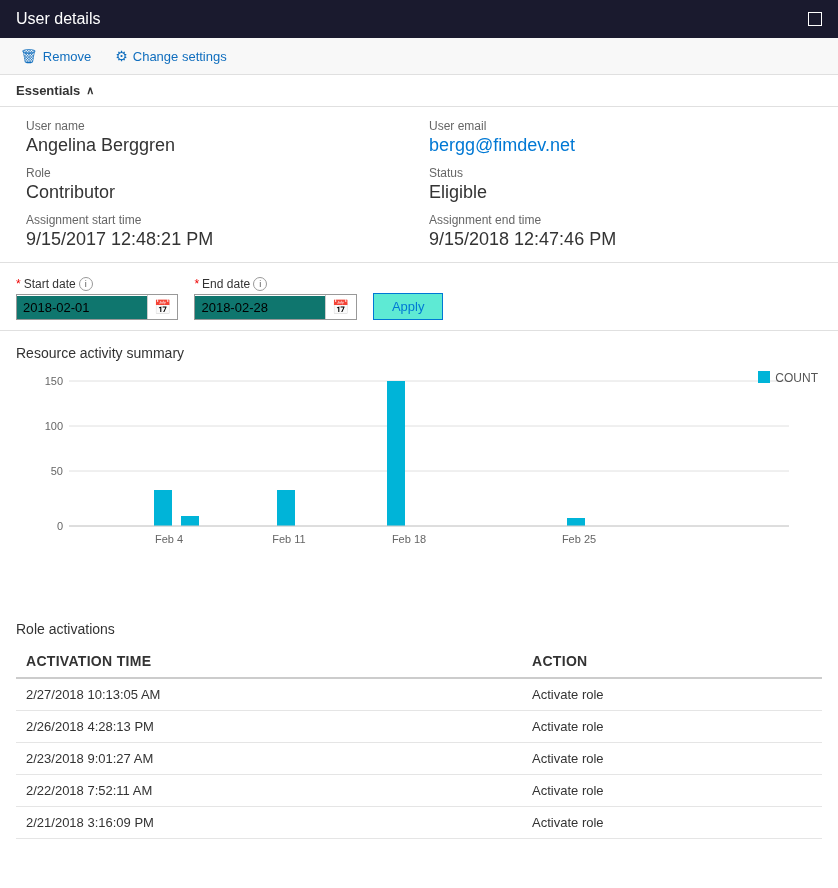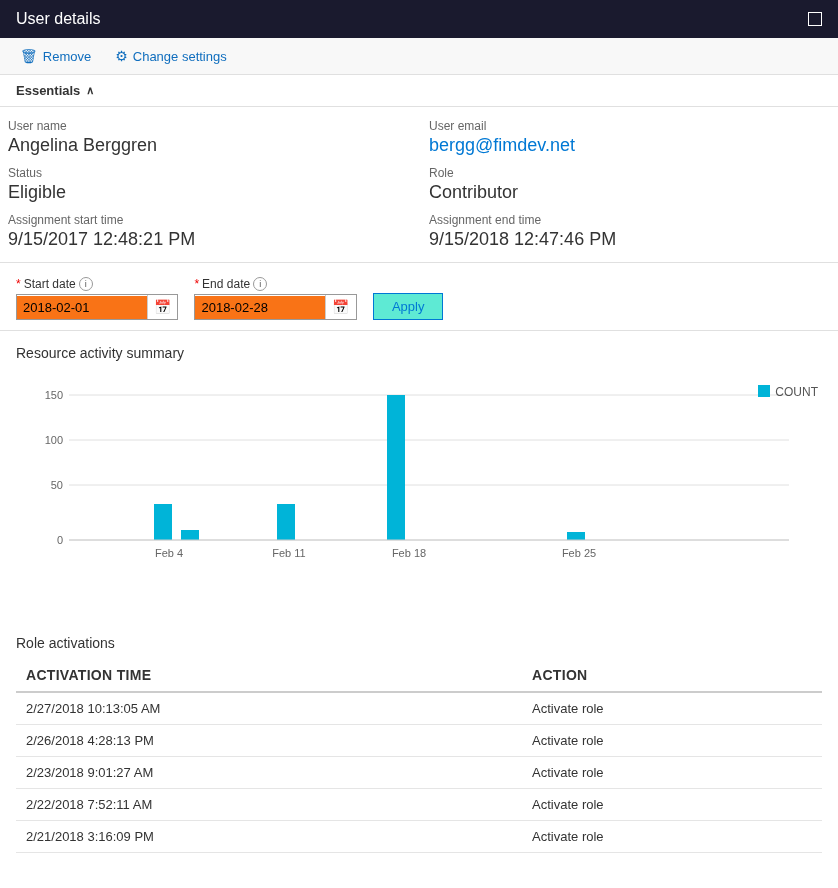--- a/index.html
+++ b/index.html
@@ -39,21 +39,21 @@
       display: flex; align-items: center; gap: 6px;
       border-bottom: 1px solid #e0e0e0;
       font-weight: 600; font-size: 13px;
       cursor: pointer;
     }
     .chevron { font-size: 11px; }
 
     .essentials-grid {
       display: grid;
       grid-template-columns: 1fr 1fr;
-      padding: 12px 8px;
+      padding: 12px 26px;
       gap: 10px 20px;
       border-bottom: 1px solid #e0e0e0;
     }
     .field-label { color: #666; font-size: 12px; margin-bottom: 2px; }
     .field-value { font-size: 18px; color: #0078d4; font-weight: 400; }
     .field-value.black { color: #333; }
 
     
     .date-filter-row {
       padding: 14px 16px 10px;
@@ -66,35 +66,35 @@
     .date-field-label { font-size: 12px; color: #333; display: flex; align-items: center; gap: 3px; }
     .required-star { color: #e00; }
     .info-icon {
       display: inline-flex; align-items: center; justify-content: center;
       width: 14px; height: 14px; border: 1px solid #999; border-radius: 50%;
       font-size: 9px; color: #555; cursor: pointer;
     }
     .date-input-wrap { display: flex; align-items: center; border: 1px solid #999; }
     .date-input {
       border: none; outline: none; padding: 4px 6px; font-size: 13px;
-      width: 130px; background: #f97316;
+      width: 130px; background: #0f766e;
     }
     .cal-btn {
       background: #fff; border: none; border-left: 1px solid #ccc;
       padding: 4px 6px; cursor: pointer; font-size: 14px; color: #555;
     }
     .apply-btn {
       background: #5eead4; border: 1px solid #0078d4; color: #0078d4;
       padding: 5px 18px; cursor: pointer; font-size: 13px;
       margin-bottom: 0;
     }
 
     
     .chart-section { padding: 14px 16px 8px; }
-    .section-title { font-size: 14px; font-weight: 400; margin-bottom: 24px; color: #333; }
+    .section-title { font-size: 14px; font-weight: 400; margin-bottom: 10px; color: #333; }
 
     .chart-container {
       position: relative;
       width: 100%;
       height: 230px;
       margin-bottom: 4px;
     }
     .chart-legend {
       position: absolute; top: 0; right: 4px;
       display: flex; align-items: flex-start; gap: 5px; font-size: 12px; color: #555;
@@ -149,26 +149,26 @@
 <div class="essentials-grid">
   <div>
     <div class="field-label">User name</div>
     <div class="field-value black">Angelina Berggren</div>
   </div>
   <div>
     <div class="field-label">User email</div>
     <div class="field-value">bergg@fimdev.net</div>
   </div>
   <div>
+    <div class="field-label">Role</div>
+    <div class="field-value black">Contributor</div>
+  </div>
+  <div>
     <div class="field-label">Status</div>
     <div class="field-value black">Eligible</div>
-  </div>
-  <div>
-    <div class="field-label">Role</div>
-    <div class="field-value black">Contributor</div>
   </div>
   <div>
     <div class="field-label">Assignment start time</div>
     <div class="field-value black">9/15/2017 12:48:21 PM</div>
   </div>
   <div>
     <div class="field-label">Assignment end time</div>
     <div class="field-value black">9/15/2018 12:47:46 PM</div>
   </div>
 </div>

